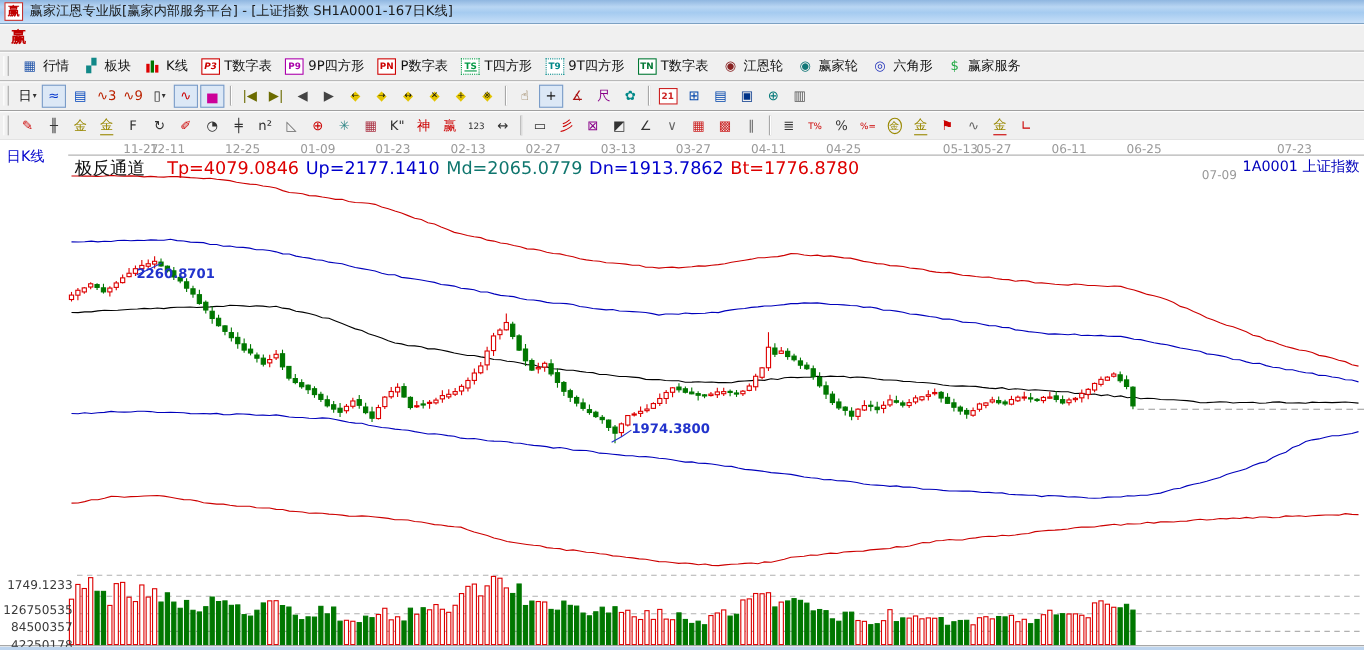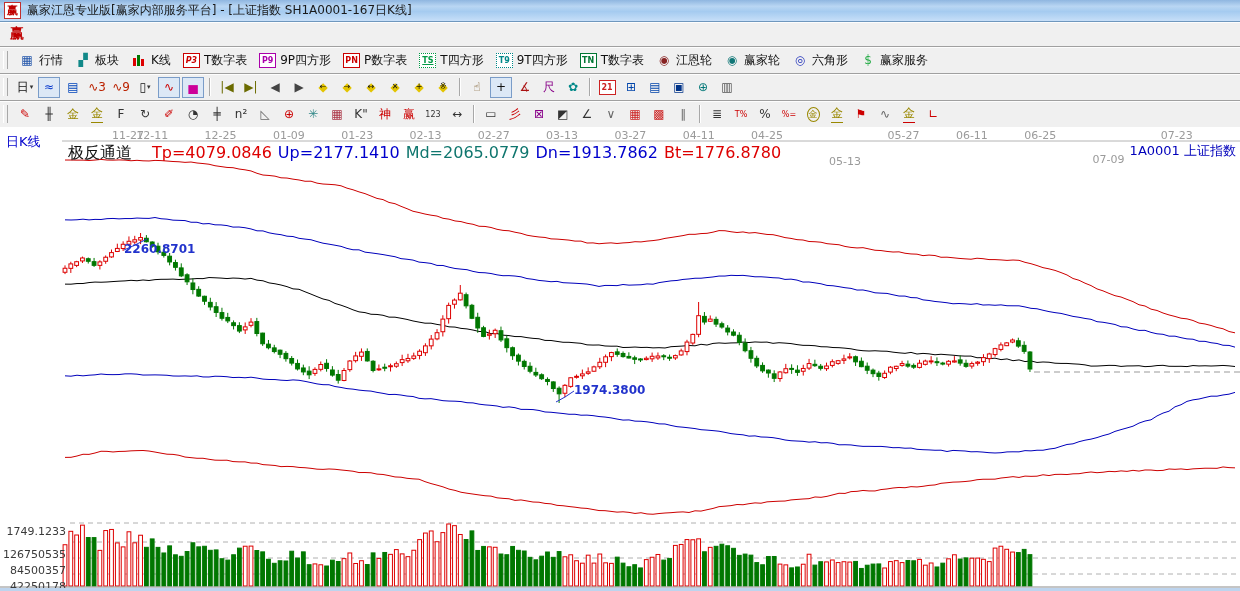--- a/index.html
+++ b/index.html
@@ -877,21 +877,21 @@
       <span class="date-label" style="left: 136.3px;">12-11</span>
       <span class="date-label" style="left: 204.6px;">12-25</span>
       <span class="date-label" style="left: 272.9px; text-align: right;">01-09</span>
       <span class="date-label" style="left: 341.2px; text-align: right;">01-23</span>
       <span class="date-label" style="left: 409.5px;">02-13</span>
       <span class="date-label" style="left: 477.8px;">02-27</span>
       <span class="date-label" style="left: 546.1px;">03-13</span>
       <span class="date-label" style="left: 614.4px;">03-27</span>
       <span class="date-label" style="left: 682.7px;">04-11</span>
       <span class="date-label" style="left: 751px;">04-25</span>
-      <span class="date-label" style="left: 829px; margin-top: 26px;">05-13</span>
+      <span class="date-label" style="left: 857px;">05-13</span>
       <span class="date-label" style="left: 887.6px;">05-27</span>
       <span class="date-label" style="left: 955.9px;">06-11</span>
       <span class="date-label" style="left: 1024.2px;">06-25</span>
       <span class="date-label" style="left: 1092.5px; margin-top: 24px;">07-09</span>
       <span class="date-label" style="left: 1160.8px;">07-23</span>
     </div>
   <div class="ind-row">
     <span class="ind-name">极反通道</span>
     <span id="ind-values" style="display:flex;gap:6px">
         <span style="color: rgb(221, 0, 0);">Tp=4079.0846</span>

